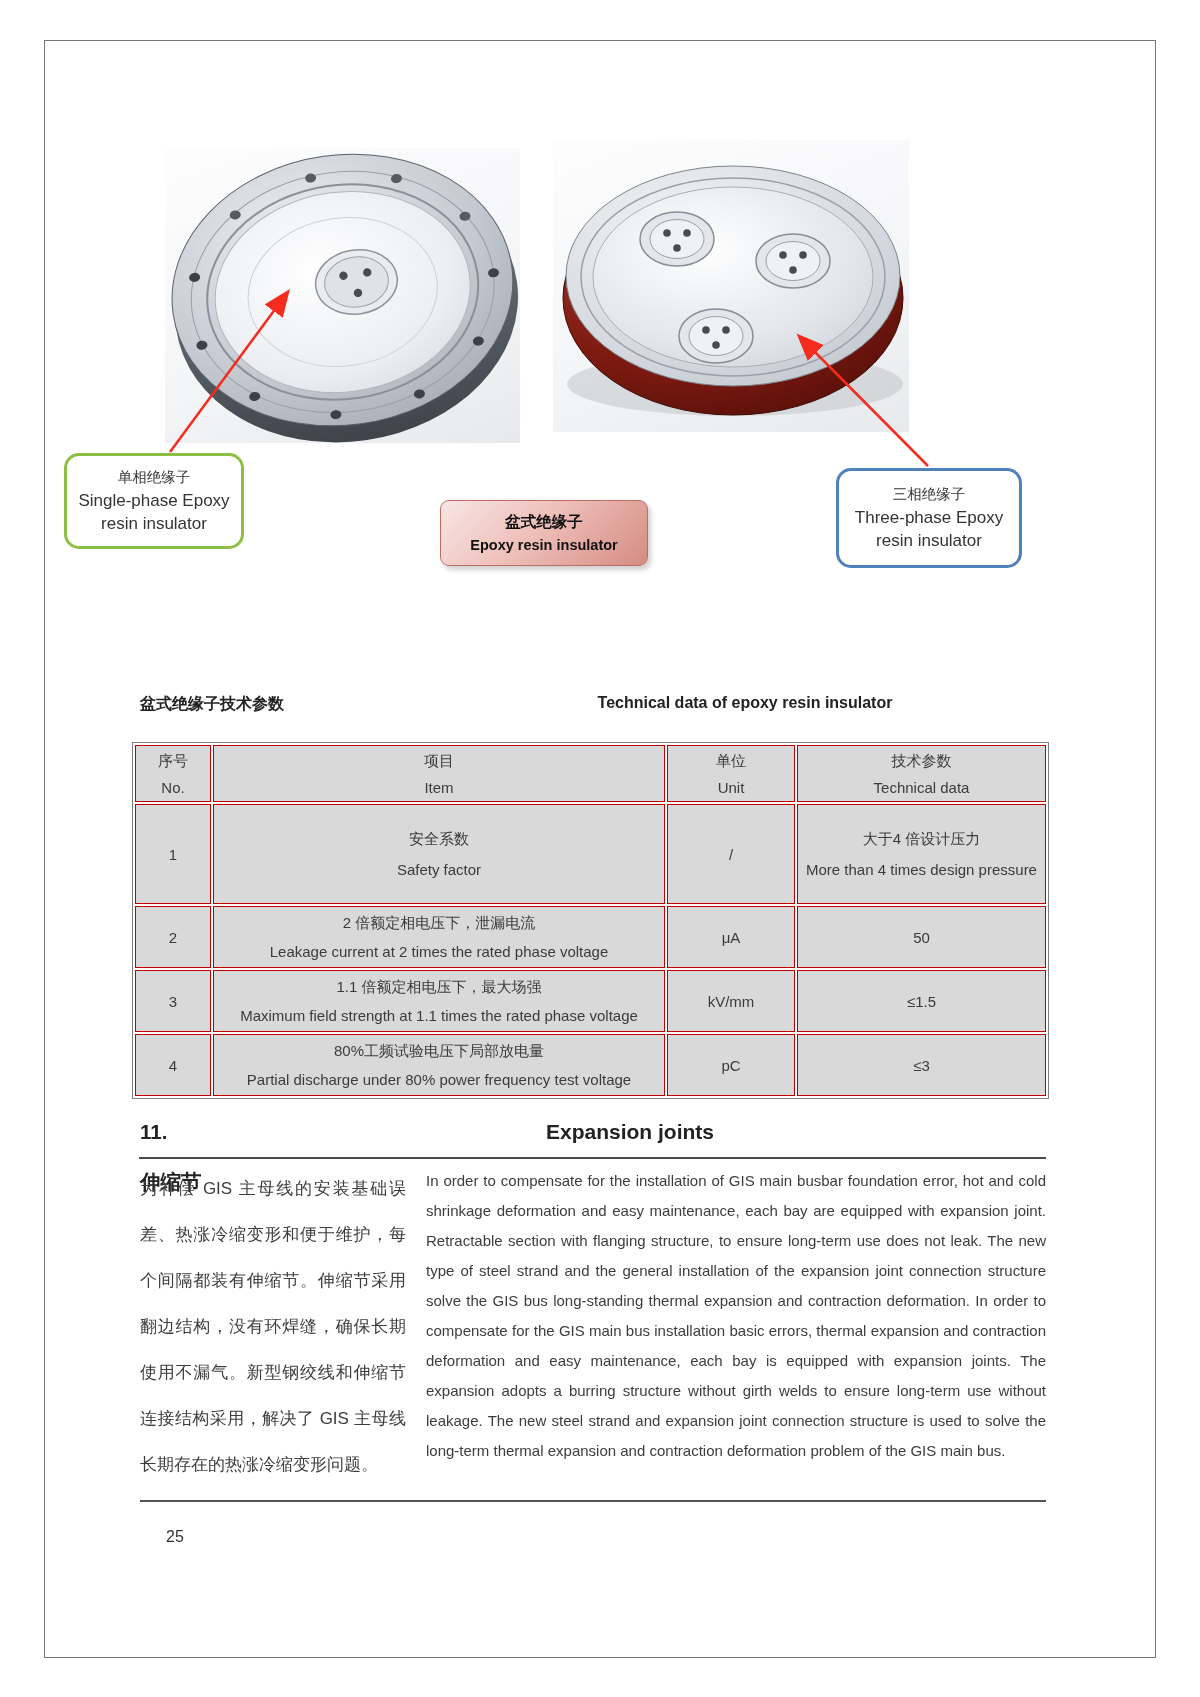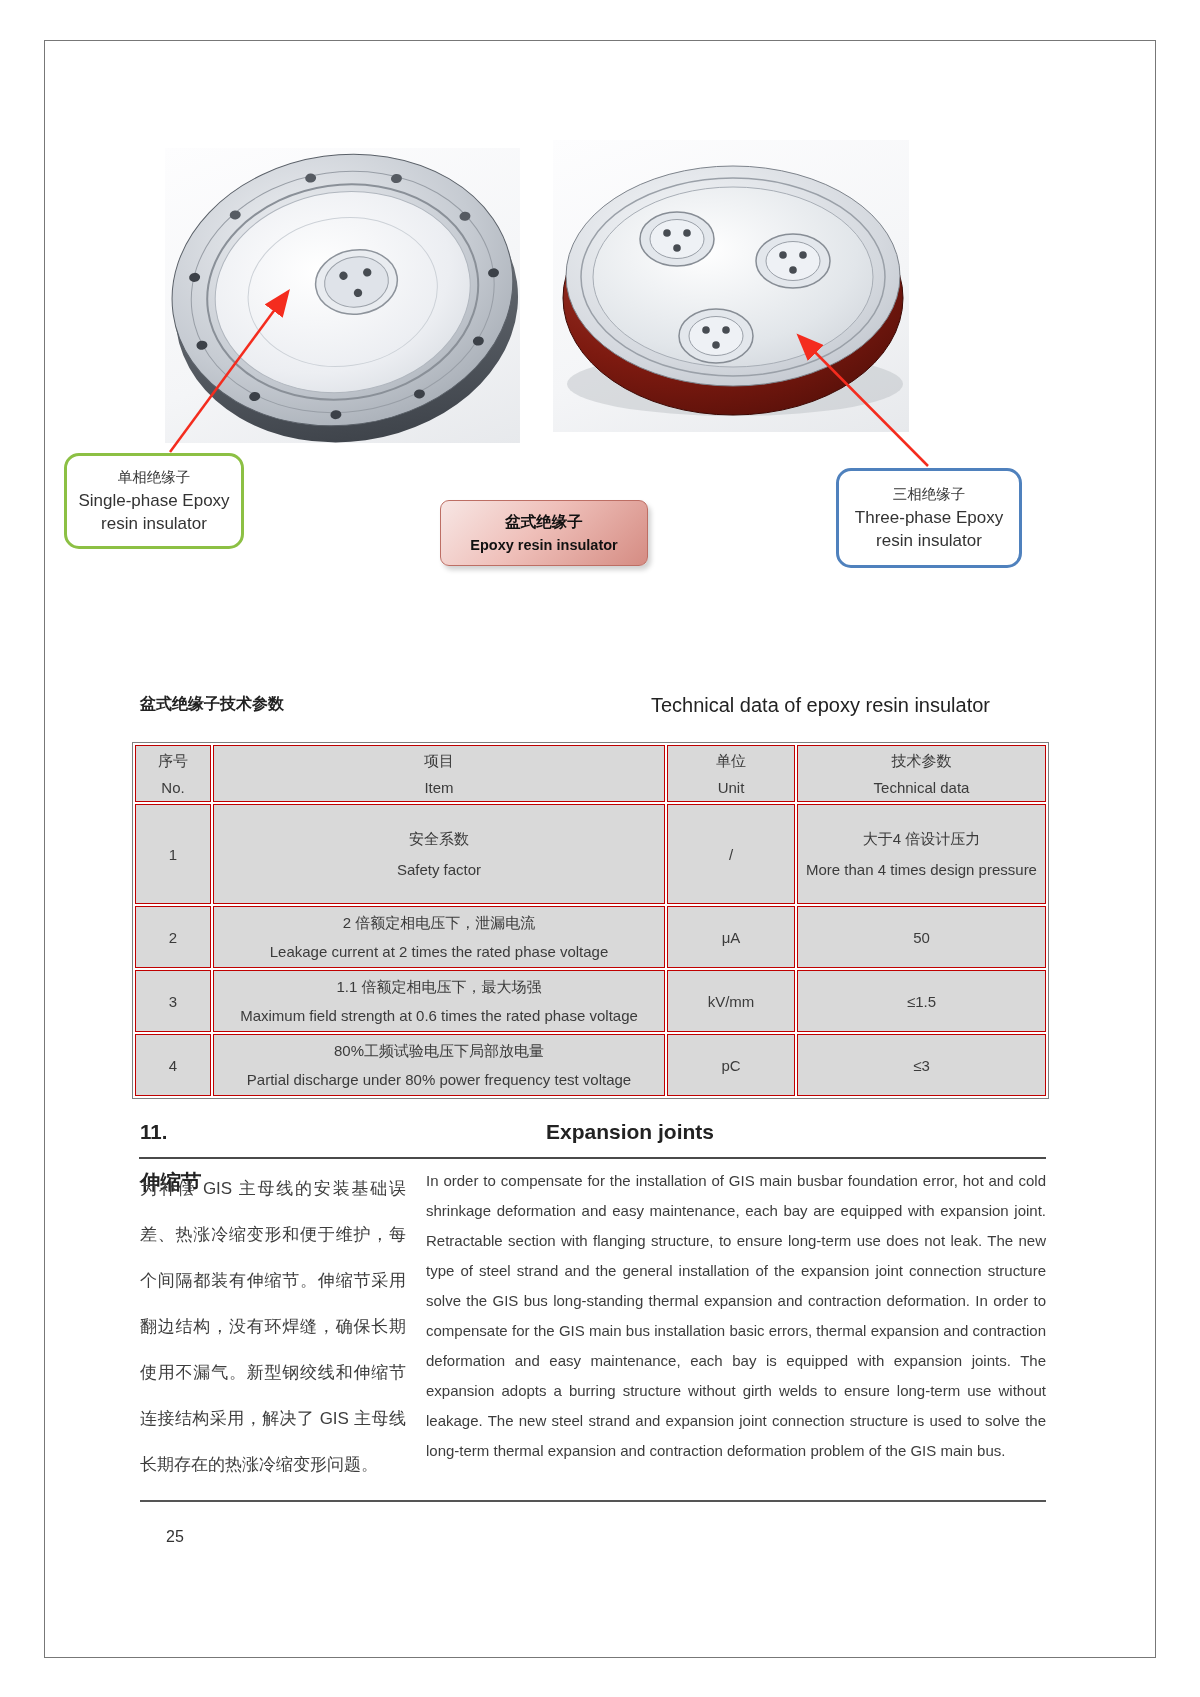--- a/index.html
+++ b/index.html
@@ -19,21 +19,21 @@
   #callout-green{left:64px;top:453px;width:180px;height:96px;border:3.5px solid #8cc044;border-radius:15px;padding-top:10px;}
   #callout-blue{left:836px;top:468px;width:186px;height:100px;border:3.5px solid #4f81bd;border-radius:15px;padding-top:12px;}
   #callout-pink{left:440px;top:500px;width:208px;height:66px;border:1px solid #bd6e64;border-radius:9px;
      background:linear-gradient(135deg,#f7e6e4 0%,#efc0ba 45%,#d58c83 100%);
      box-shadow:3px 4px 5px rgba(0,0,0,.18);padding-top:9px;}
   #callout-pink .zh{font-weight:bold;font-size:15.5px;line-height:24px;color:#111;}
   #callout-pink .en{font-weight:bold;font-size:14.5px;line-height:23px;color:#111;}
 
   
   .tbl-title-zh{position:absolute;left:140px;top:694px;font-size:16px;font-weight:bold;color:#222;}
-  .tbl-title-en{position:absolute;left:500px;top:694px;width:490px;text-align:right;font-size:20px;font-weight:normal;color:#222;}
+  .tbl-title-en{position:absolute;left:500px;top:694px;width:490px;text-align:center;font-size:16px;font-weight:bold;color:#222;}
   .tbl-wrap{position:absolute;left:132px;top:742px;border:1px solid #7f7f7f;background:#fff;}
   table{border-collapse:separate;border-spacing:2px;table-layout:fixed;width:913px;}
   td{border:1.6px solid #c00000;background:#d9d9d9;text-align:center;vertical-align:middle;padding:0 6px;color:#3b3b3b;}
   .hd td div{line-height:27px;font-size:15px;}
   .hd td{height:55px;}
   .r1 td{height:98px;}
   .r1 td div{line-height:31px;font-size:15px;}
   .r2 td{height:60px;}
   .r2 td div{line-height:29px;font-size:15px;}
 
@@ -230,21 +230,21 @@
           <div>50</div>
           <div></div>
         </td>
       </tr>
       <tr class="r2">
         <td>
               <div>3</div>
             </td>
         <td>
           <div>1.1 倍额定相电压下，最大场强</div>
-          <div>Maximum field strength at 0.6 times the rated phase voltage</div>
+          <div>Maximum field strength at 1.1 times the rated phase voltage</div>
         </td>
         <td>
               <div>kV/mm</div>
             </td>
         <td>
           <div>≤1.5</div>
           <div></div>
         </td>
       </tr>
       <tr class="r2">

